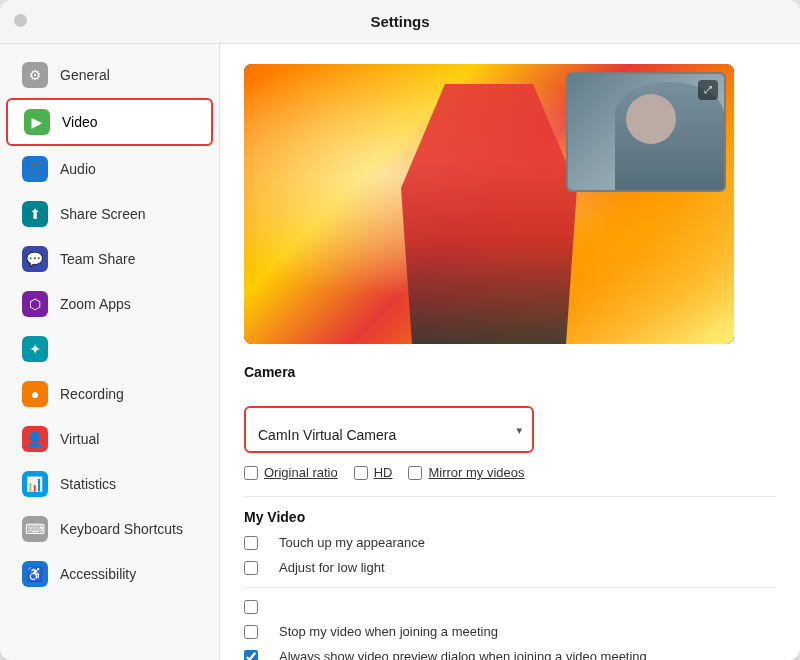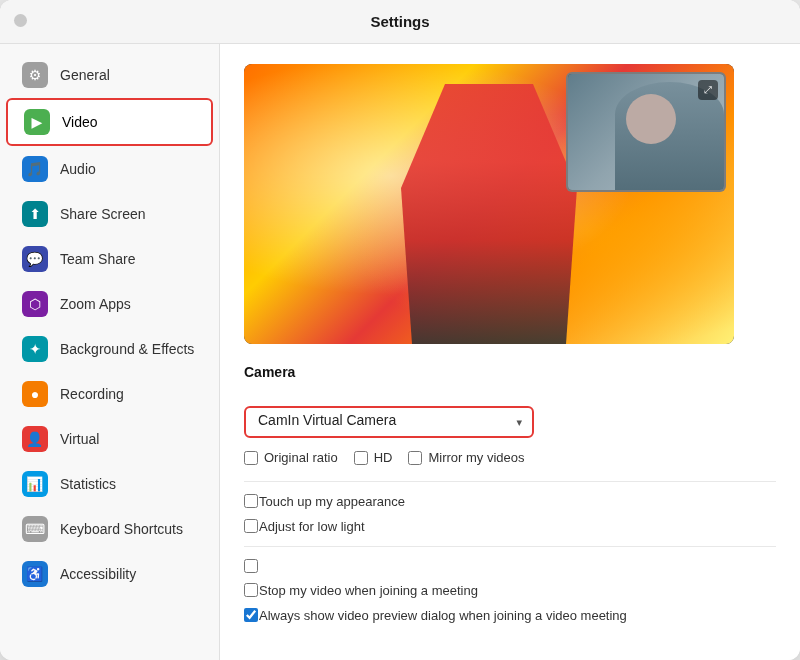--- a/index.html
+++ b/index.html
@@ -198,21 +198,21 @@
     }
     .camera-select-wrapper {
       position: relative;
       width: 290px;
       margin-bottom: 12px;
       border: 2px solid #e53935;
       border-radius: 6px;
     }
     .camera-select {
       width: 100%;
-      padding: 4px 30px 8px 12px;
+      padding: 19px 30px 8px 12px;
       font-size: 14px;
       border: none;
       border-radius: 6px;
       background: #fff;
       appearance: none;
       cursor: pointer;
       outline: none;
       color: #222;
     }
     .select-arrow {
@@ -230,36 +230,37 @@
       gap: 16px;
       margin-bottom: 16px;
     }
     .checkbox-item {
       display: flex;
       align-items: center;
       gap: 6px;
       font-size: 13px;
       color: #333;
       cursor: pointer;
+      text-decoration: underline;
     }
     .checkbox-item input[type="checkbox"] {
       width: 14px;
       height: 14px;
       cursor: pointer;
     }
     .my-video-section {
       margin-top: 4px;
     }
     .my-video-section .section-label {
       margin-bottom: 10px;
     }
     .checkbox-line {
       display: flex;
-      align-items: flex-start;
-      gap: 1px;
+      align-items: flex-end;
+      gap: 21px;
       margin-bottom: 10px;
       font-size: 13px;
       color: #333;
       cursor: pointer;
     }
     .checkbox-line input[type="checkbox"] {
       width: 14px;
       height: 14px;
     }
     .checkbox-blue input[type="checkbox"]:checked {
@@ -306,21 +307,20 @@
         <div class="sidebar-item">
           <span class="sidebar-icon icon-indigo">💬</span>
           <span>Team Share</span>
         </div>
         <div class="sidebar-item">
           <span class="sidebar-icon icon-purple">⬡</span>
           <span>Zoom Apps</span>
         </div>
         <div class="sidebar-item">
           <span class="sidebar-icon icon-cyan">✦</span>
-          <span>Background &amp; Effects</span>
         </div>
         <div class="sidebar-item">
           <span class="sidebar-icon icon-orange">●</span>
           <span>Recording</span>
         </div>
         <div class="sidebar-item">
           <span class="sidebar-icon icon-red">👤</span>
           <span>Virtual</span>
         </div>
         <div class="sidebar-item">
@@ -366,20 +366,23 @@
             <span>HD</span>
           </label>
           <label class="checkbox-item">
             <input type="checkbox" style="">
             <span>Mirror my videos</span>
           </label>
         </div>
 
       <div class="divider"></div>
 
+      <div class="my-video-section">
+        <div class="section-label">My Video</div>
+      </div>
 
       <div>
       <label class="checkbox-line">
             <input type="checkbox" style="">
             <span>Touch up my appearance</span>
           </label>
           <label class="checkbox-line">
             <input type="checkbox" style="">
             <span>Adjust for low light</span>
           </label>

